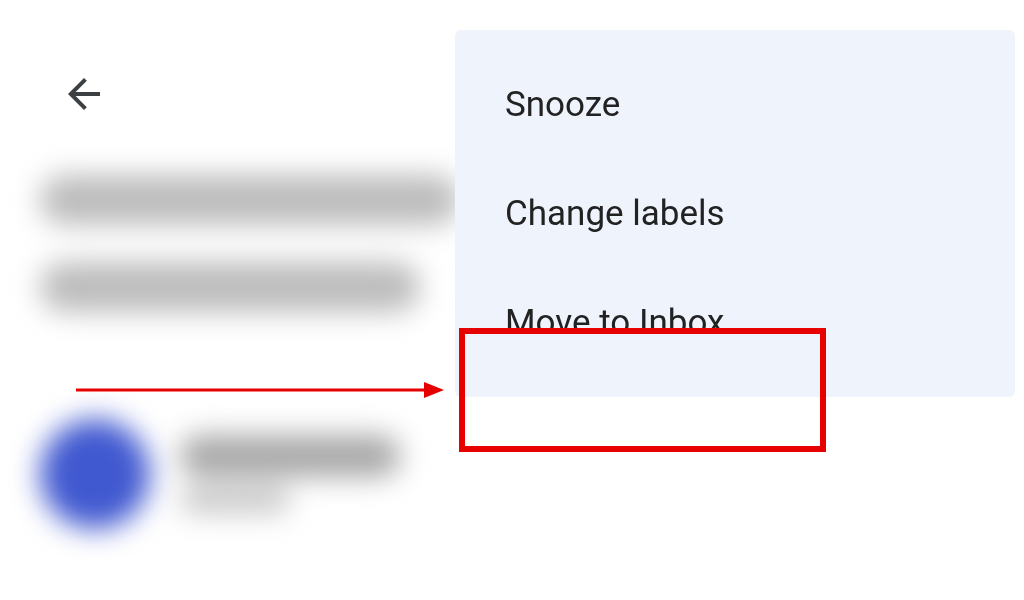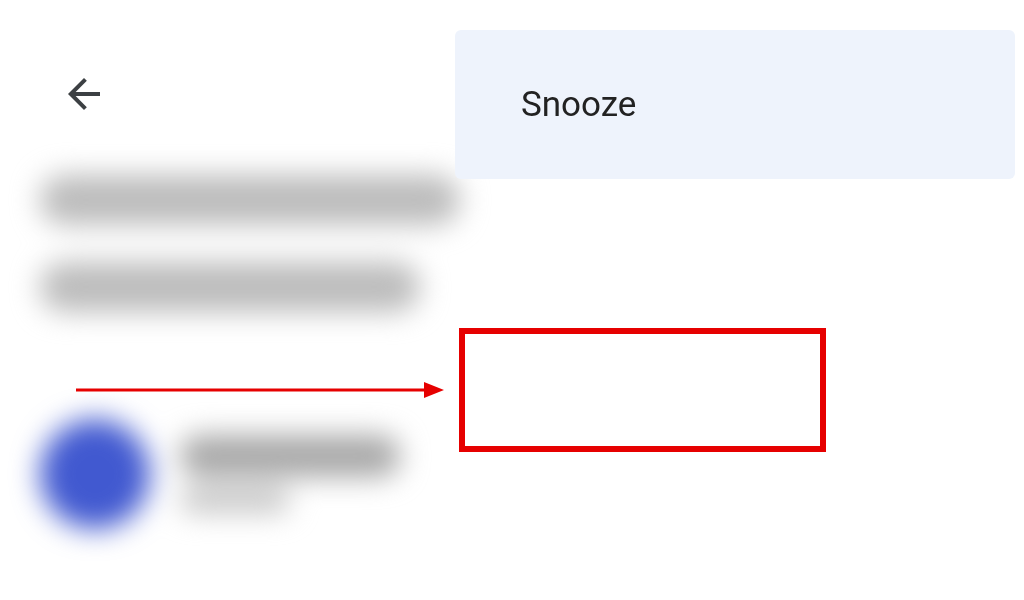--- a/index.html
+++ b/index.html
@@ -77,21 +77,21 @@
     .menu {
       position: absolute;
       top: 30px;
       left: 455px;
       width: 560px;
       background: #eef3fc;
       border-radius: 6px;
       padding: 20px 0;
     }
     .menu-item {
-      padding: 34px 66px;
+      padding: 34px 50px;
       font-size: 35px;
       color: #222;
       cursor: pointer;
     }
     .highlight-box {
       position: absolute;
       border: 6px solid #e60000;
       pointer-events: none;
     }
 
@@ -118,20 +118,22 @@
     <div class="blurred-avatar"></div>
     <div class="blurred-sender-text">
       <div class="name"></div>
       <div class="sub"></div>
     </div>
   </div>
 </div>
 
 <div class="menu">
   <div class="menu-item">Snooze</div>
+  <div class="menu-item">Change labels</div>
+  <div class="menu-item">Move to Inbox</div>
 </div>
 
 <div class="highlight-box" style="top:328px; left:459px; width:367px; height:124px;"></div>
 
 <svg class="annotation-arrow" style="top:378px; left:76px; width:370px; height:24px;" viewBox="0 0 370 24">
   <line x1="0" y1="12" x2="350" y2="12" stroke="#e60000" stroke-width="3"></line>
   <polygon points="348,4 368,12 348,20" fill="#e60000"></polygon>
 </svg>
 
 </body></html>

